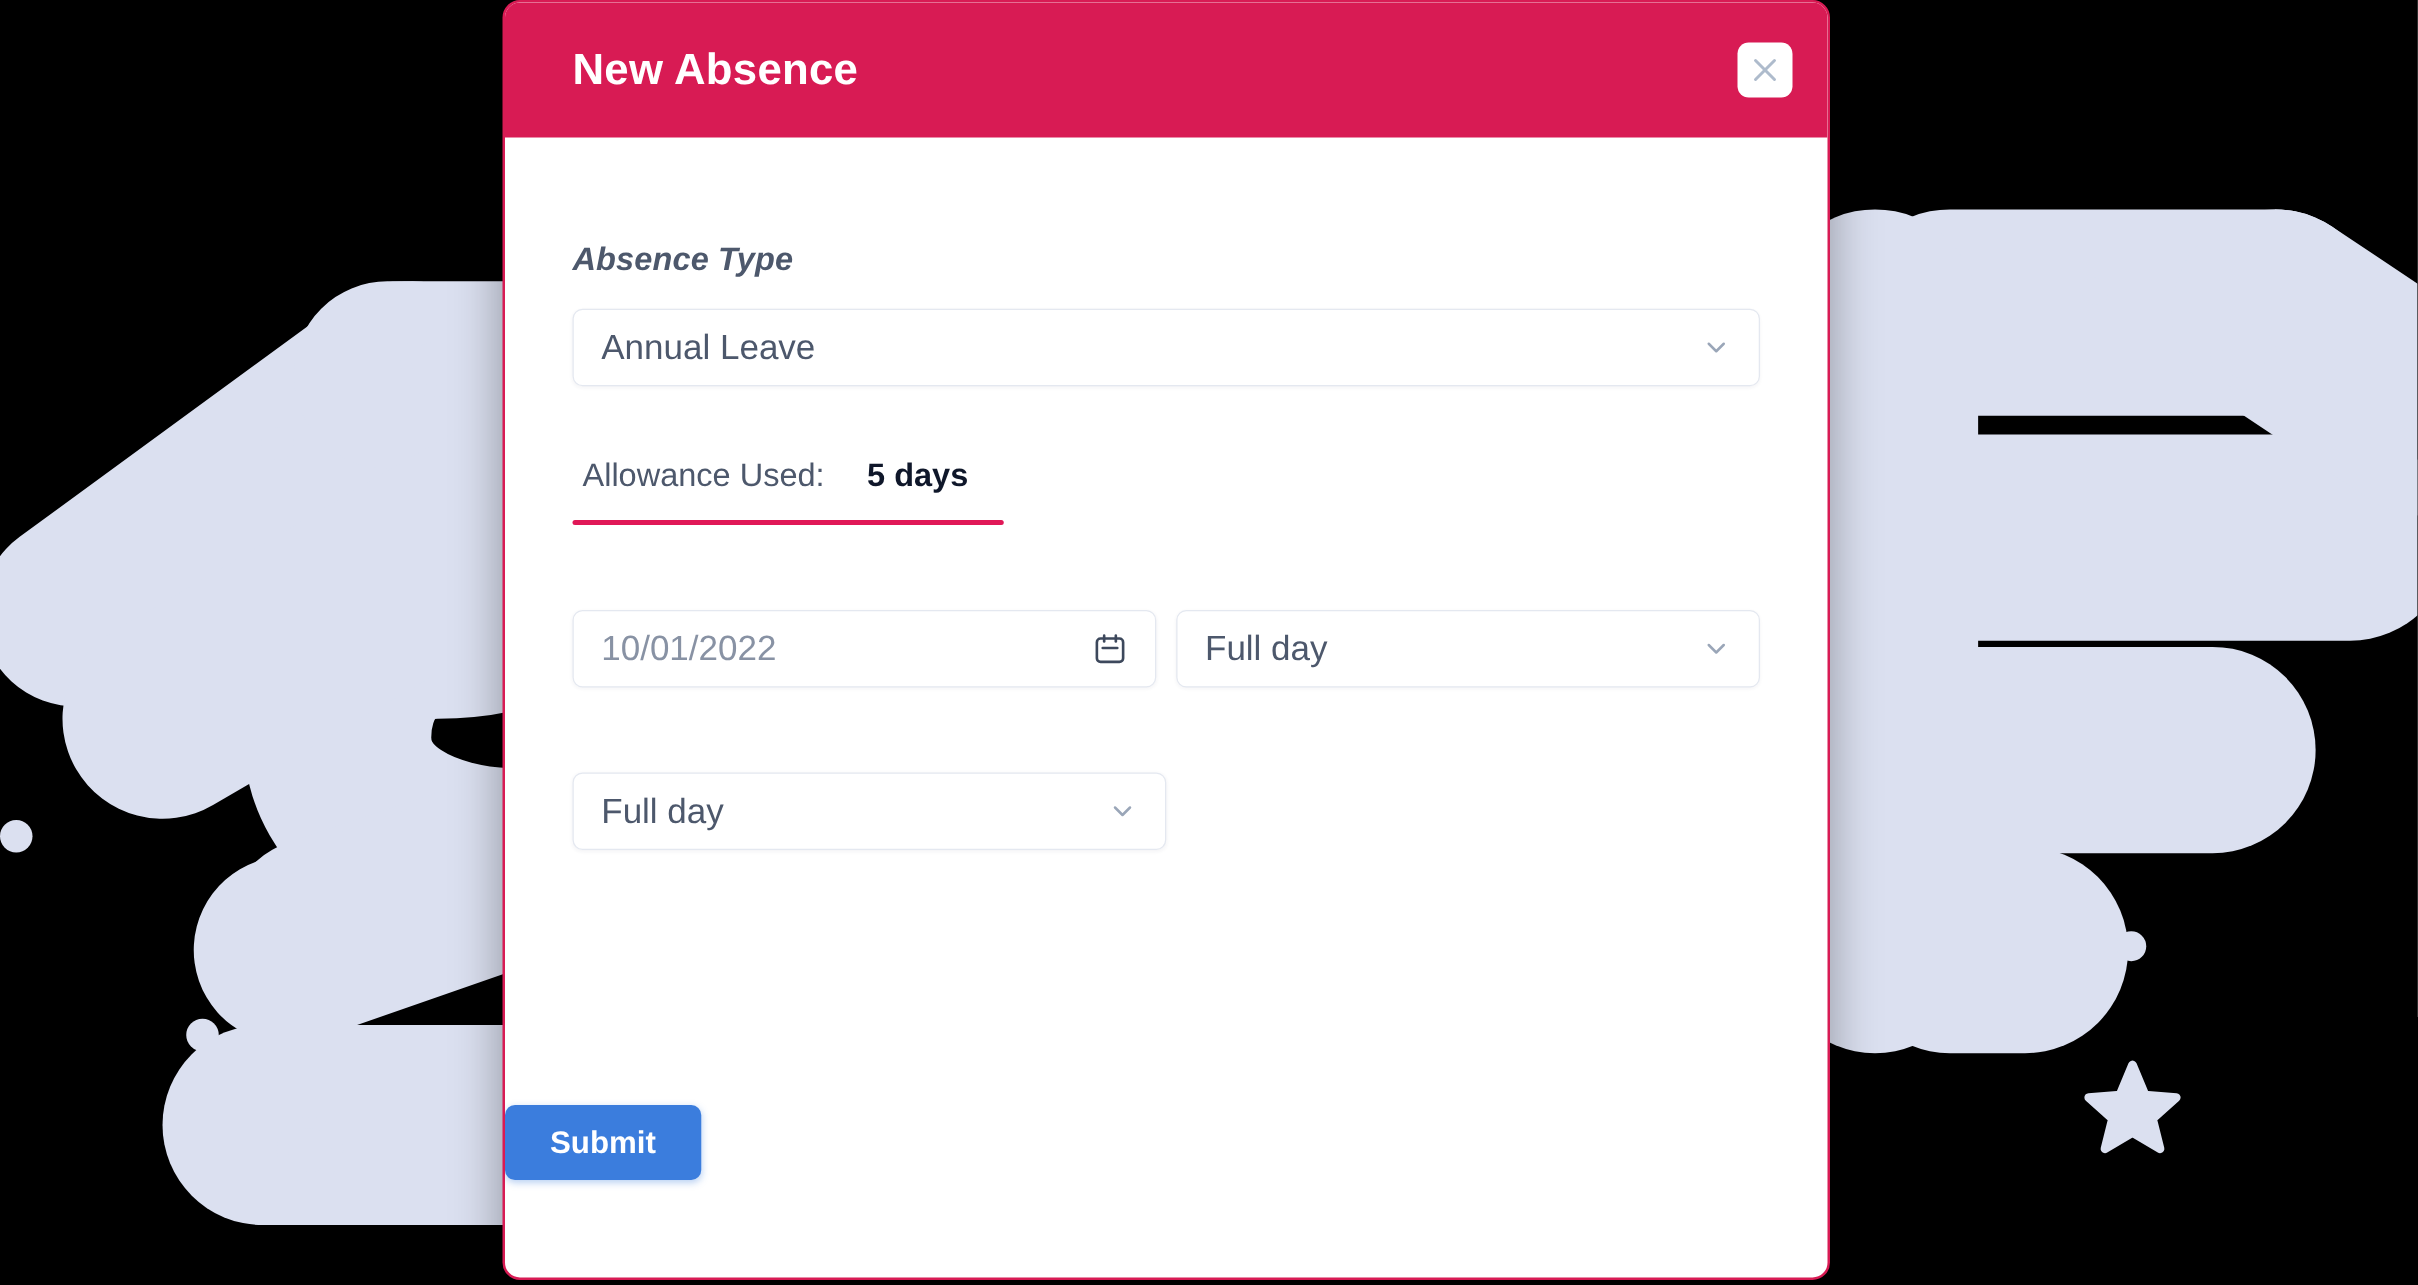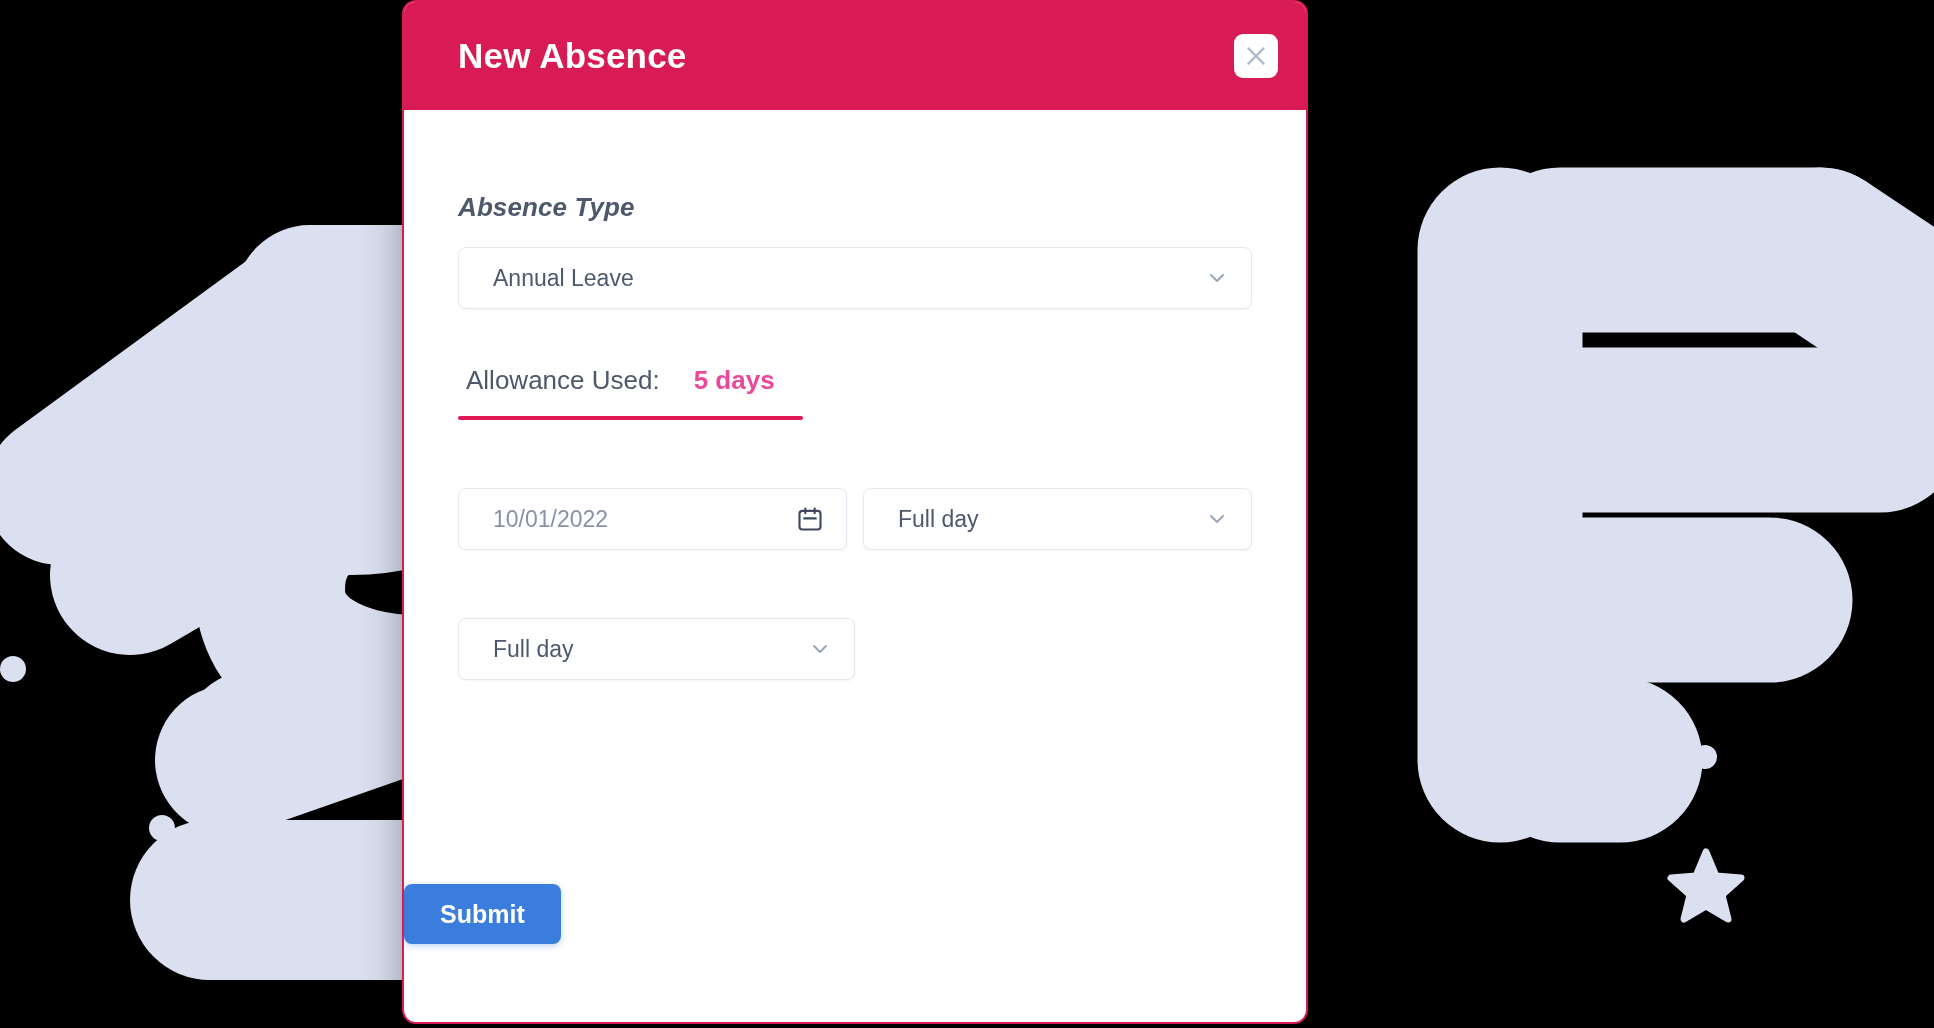--- a/index.html
+++ b/index.html
@@ -26,21 +26,21 @@
     width: 1934px;
     height: 1028px;
     pointer-events: none;
   }
 
   
   .modal {
     position: absolute;
     left: 402px;
     top: 0px;
-    width: 906px;
+    width: 1062px;
     height: 1024px;
     background: #ffffff;
     border: 2px solid #d81b54;
     border-radius: 14px;
     box-shadow: 0 10px 40px rgba(0,0,0,.35);
     overflow: hidden;
     display: flex;
     flex-direction: column;
   }
 
@@ -94,25 +94,24 @@
     border: 1px solid #e4e8f0;
     border-radius: 8px;
     box-shadow: 0 1px 3px rgba(30,40,70,.05);
     display: flex;
     align-items: center;
     padding: 0 22px;
     position: relative;
   }
   .control .value {
     color: #8892a4;
-    font-size: 23px;
+    font-size: 28px;
     flex: 1 1 auto;
     white-space: nowrap;
     overflow: hidden;
-    margin-left: 12px;
   }
   .control.select .value { color: #4d586c; }
   .control .icon-right {
     flex: 0 0 auto;
     display: flex;
     align-items: center;
     justify-content: center;
     margin-left: 10px;
   }
 
@@ -128,21 +127,21 @@
     align-items: center;
     gap: 34px;
     padding: 0 14px 20px 8px;
   }
   .allowance-label {
     color: #4d586c;
     font-size: 26px;
     font-weight: normal;
   }
   .allowance-value {
-    color: #ec4899;
+    color: #0f172a;
     font-size: 26px;
     font-weight: bold;
   }
   .allowance-underline {
     height: 4px;
     background: #e01857;
     border-radius: 2px;
     width: 345px;
   }
 

